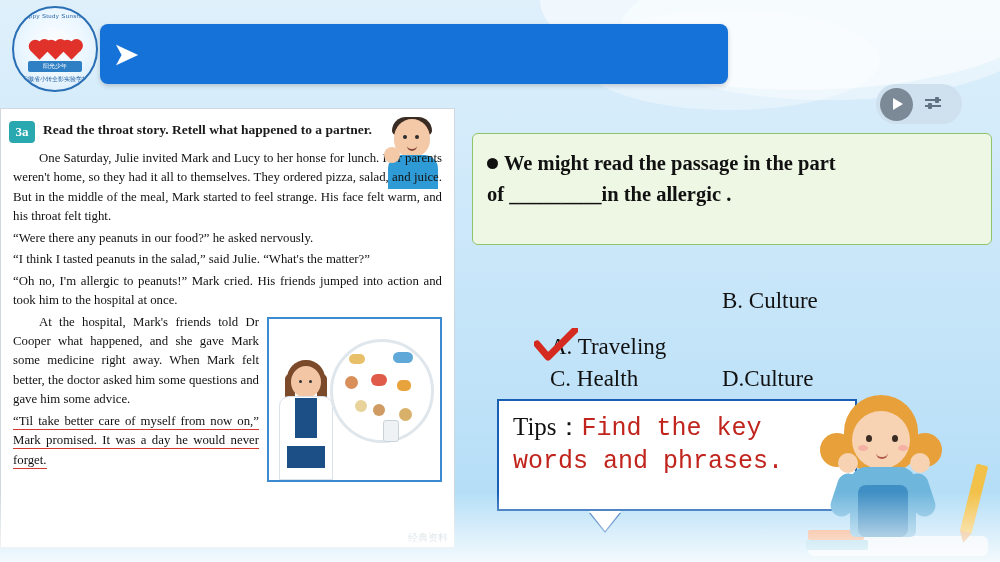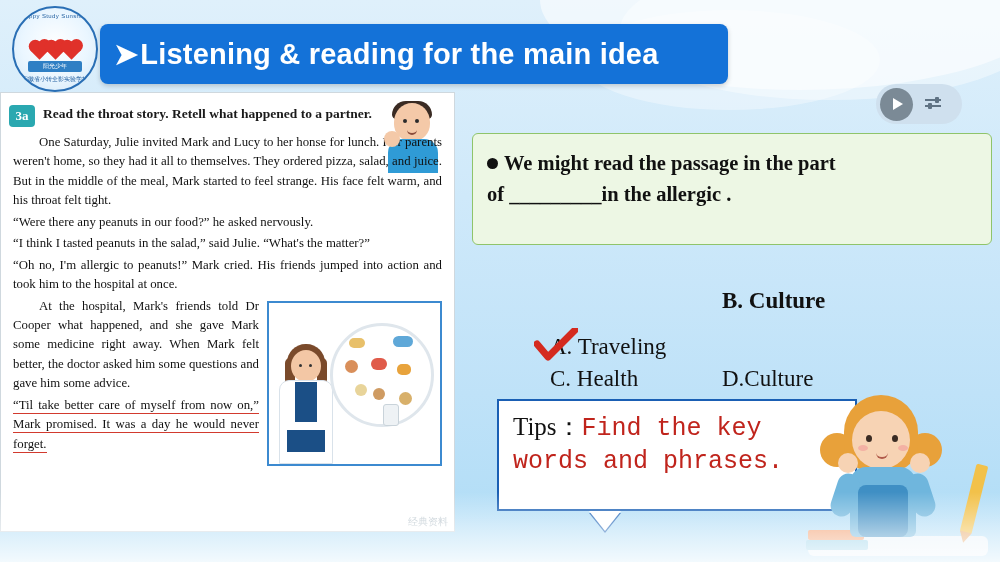--- a/index.html
+++ b/index.html
@@ -185,21 +185,21 @@
     width: 4px; height: 6px;
     background: #5f7283;
     border-radius: 1px;
   }
   .sliders-icon .knob.k1 { top: 1px; left: 10px; }
   .sliders-icon .knob.k2 { top: 7px; left: 3px; }
 
   
   .book-panel {
     position: absolute;
-    left: 0; top: 92px;
+    left: 0; top: 108px;
     width: 455px; height: 440px;
     background: #ffffff;
     border: 1px solid #cfd8de;
     box-sizing: border-box;
     overflow: hidden;
   }
   .book-top {
     display: flex;
     align-items: flex-start;
     padding: 10px 8px 0 8px;
@@ -435,21 +435,21 @@
     width: 520px;
   }
   .opt-row {
     display: flex;
     font-size: 23px;
     font-family: "Liberation Serif", serif;
     color: #111111;
     margin-bottom: 6px;
   }
   .opt-a { width: 230px; padding-left: 78px; box-sizing: border-box; margin-top: 46px; }
-  .opt-b { width: 230px; padding-left: 20px; box-sizing: border-box; font-weight: bold; }
+  .opt-b { width: 230px; padding-left: 20px; box-sizing: border-box; }
   .opt-c { width: 230px; padding-left: 78px; box-sizing: border-box; }
   .opt-d { width: 230px; padding-left: 20px; box-sizing: border-box; }
 
   .check-mark {
     position: absolute;
     left: 62px; top: 40px;
     width: 44px; height: 34px;
     pointer-events: none;
   }
 
@@ -638,21 +638,20 @@
       <span class="heart h1"></span>
       <span class="heart h2"></span>
       <span class="heart h3"></span>
     </div>
     <div class="blue-bar">阳光少年</div>
     <div class="ring-text-bottom">安徽省小转全影实验学校</div>
   </div>
 
   <div class="title-banner">
     <span class="arrow">➤</span>
-    <span class="title-text">Listening &amp; reading for the main idea</span>
   </div>
 
   <div class="media-pill">
     <div class="play-btn">
       <div class="play-tri"></div>
     </div>
     <div class="sliders-icon">
       <i></i>
         <i></i>
       <span class="knob k1"></span>

